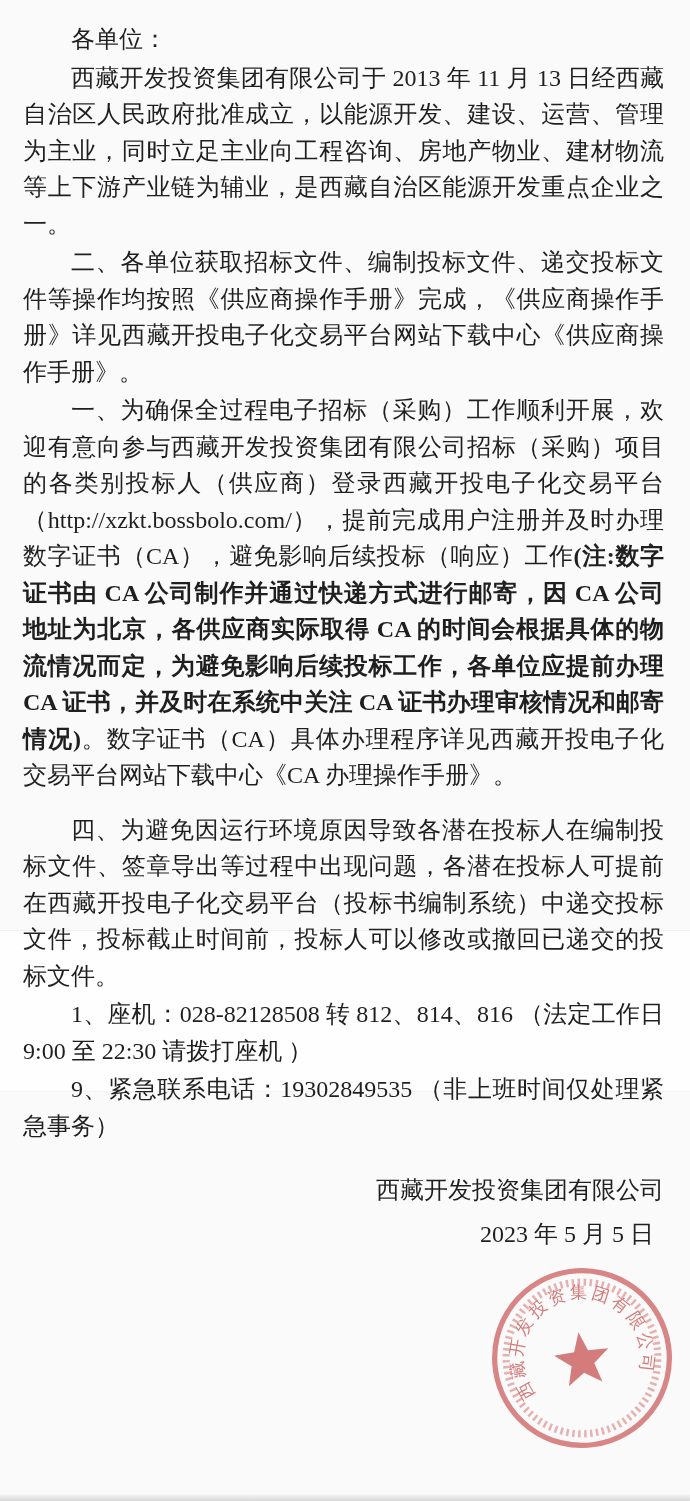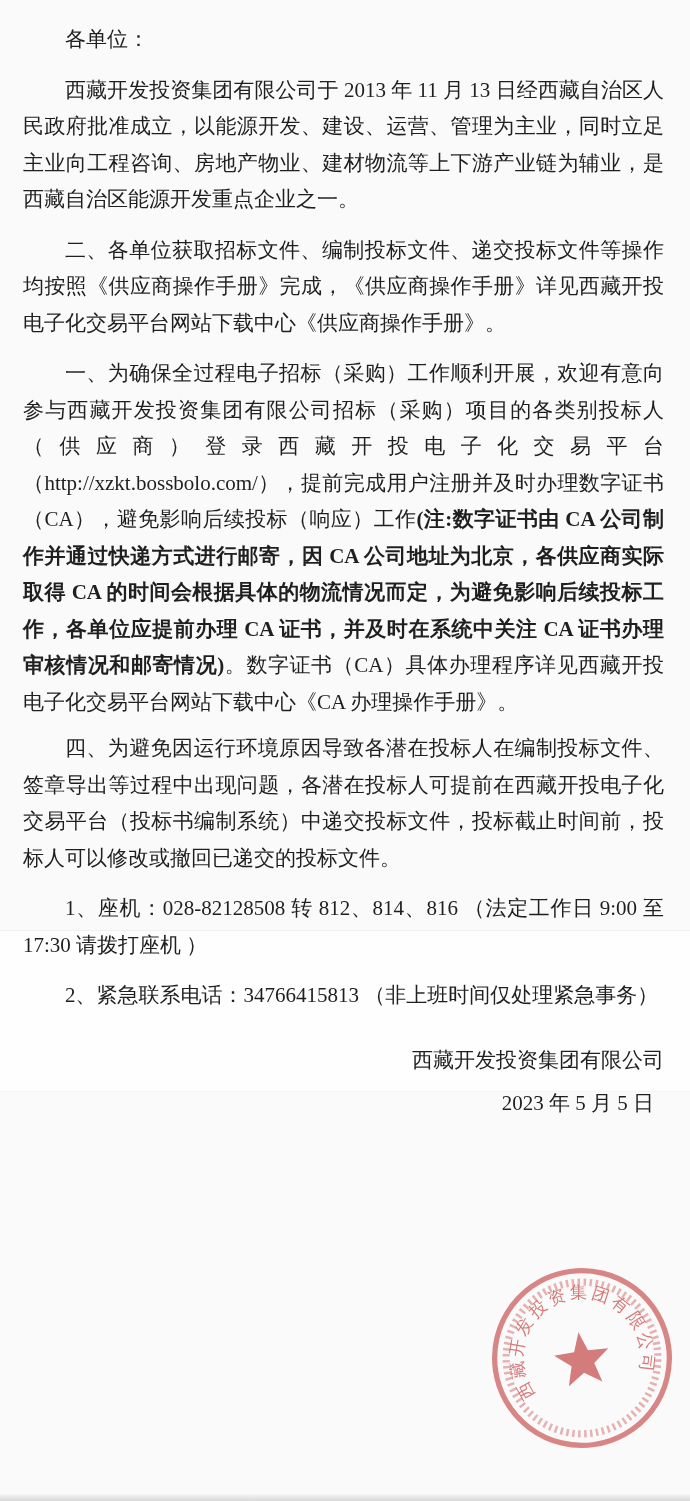--- a/index.html
+++ b/index.html
@@ -16,26 +16,26 @@
     border-bottom:1px solid rgba(0,0,0,.04);
     pointer-events:none;
   }
   .page-bottom-edge{
     position:absolute;left:0;bottom:0;width:690px;height:7px;
     background:linear-gradient(#f7f6f6,#d9d8d8);
   }
   .doc{
     position:absolute;inset:0;
     padding:21px 26px 0 23px;
-    font-size:21px;line-height:36.5px;
+    font-size:24px;line-height:36.5px;
     text-align:justify;
   }
   .para{margin:0;text-indent:2em;}
-  .pgap{margin-top:14px;}
-  .pgap-tight{margin-top:10px;}
+  .pgap{margin-top:2px;}
+  .pgap-tight{margin-top:18px;}
   .seg-bold{font-weight:bold;}
   .sig-company{margin-top:28px;text-align:right;text-indent:0;}
   .sig-date{margin-top:7px;text-align:right;text-indent:0;padding-right:10px;}
   .seal{
     position:absolute;left:486px;top:1262px;width:192px;height:192px;
     mix-blend-mode:multiply;opacity:.92;
     transform:rotate(-8deg);
     pointer-events:none;
   }
   .rel{position:relative;z-index:2;}
@@ -52,23 +52,23 @@
 
 
   <p class="para pgap rel">二、各单位获取招标文件、编制投标文件、递交投标文件等操作均按照《供应商操作手册》完成，《供应商操作手册》详见西藏开投电子化交易平台网站下载中心《供应商操作手册》。</p>
 
   <p class="para pgap rel"><span>一、为确保全过程电子招标（采购）工作顺利开展，欢迎有意向参与西藏开发投资集团有限公司招标（采购）项目的各类别投标人（供应商）登录西藏开投电子化交易平台（http://xzkt.bossbolo.com/），提前完成用户注册并及时办理数字证书（CA），避免影响后续投标（响应）工作</span><span class="seg-bold">(注:数字证书由 CA 公司制作并通过快递方式进行邮寄，因 CA 公司地址为北京，各供应商实际取得 CA 的时间会根据具体的物流情况而定，为避免影响后续投标工作，各单位应提前办理 CA 证书，并及时在系统中关注 CA 证书办理审核情况和邮寄情况)</span><span>。数字证书（CA）具体办理程序详见西藏开投电子化交易平台网站下载中心《CA 办理操作手册》。</span></p>
 
 
   <p class="para pgap-tight rel">四、为避免因运行环境原因导致各潜在投标人在编制投标文件、签章导出等过程中出现问题，各潜在投标人可提前在西藏开投电子化交易平台（投标书编制系统）中递交投标文件，投标截止时间前，投标人可以修改或撤回已递交的投标文件。</p>
 
 
-  <p class="para pgap rel">1、座机：028-82128508 转 812、814、816 （法定工作日 9:00 至 17:30 请拨打座机 ）</p>
+  <p class="para pgap rel">1、座机：028-82128508 转 812、814、816 （法定工作日 9:00 至 22:30 请拨打座机 ）</p>
 
-  <p class="para pgap rel">2、紧急联系电话：34766415813 （非上班时间仅处理紧急事务）</p>
+  <p class="para pgap rel">9、紧急联系电话：19302849535 （非上班时间仅处理紧急事务）</p>
 
   <p class="para sig-company rel">西藏开发投资集团有限公司</p>
 
   <p class="para sig-date rel">2023 年 5 月 5 日</p>
 </div>
 
 <svg class="seal" viewBox="0 0 200 200" aria-hidden="true">
   <defs>
     <path id="cnArc" d="M 51.5 138 A 62 62 0 1 1 148.5 138" fill="none"></path>
   </defs>

